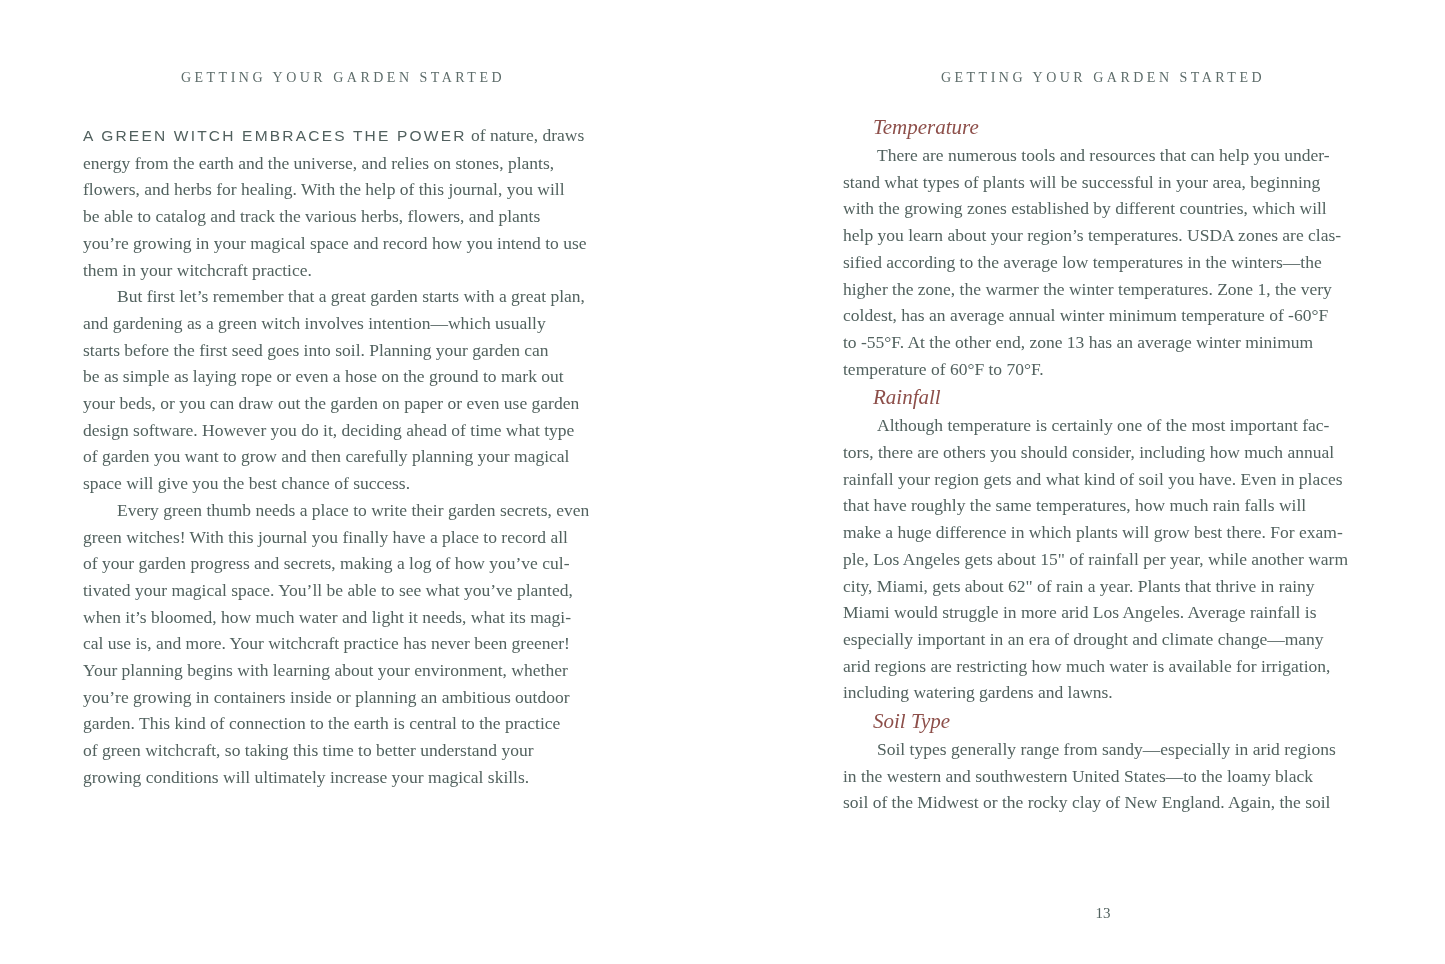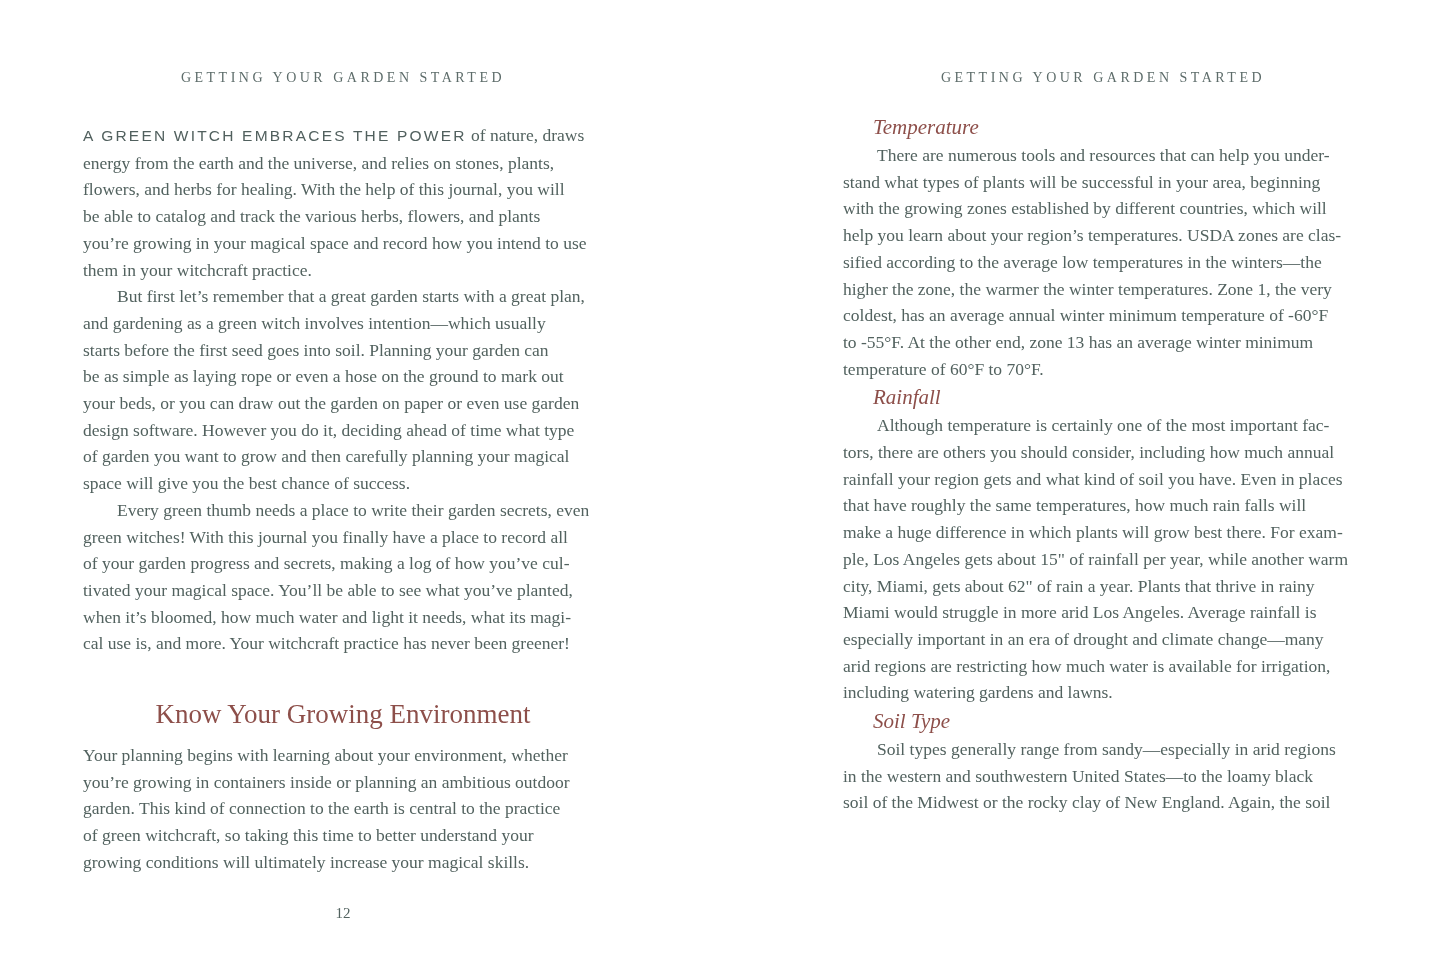--- a/index.html
+++ b/index.html
@@ -118,30 +118,28 @@
 of garden you want to grow and then carefully planning your magical
 space will give you the best chance of success.</p>
 
     <p class="book indent">Every green thumb needs a place to write their garden secrets, even
 green witches! With this journal you finally have a place to record all
 of your garden progress and secrets, making a log of how you’ve cul-
 tivated your magical space. You’ll be able to see what you’ve planted,
 when it’s bloomed, how much water and light it needs, what its magi-
 cal use is, and more. Your witchcraft practice has never been greener!</p>
 
-    <h2 class="section-heading">Know Your Growing Environment</h2>
 
     <p class="book">Your planning begins with learning about your environment, whether
 you’re growing in containers inside or planning an ambitious outdoor
 garden. This kind of connection to the earth is central to the practice
 of green witchcraft, so taking this time to better understand your
 growing conditions will ultimately increase your magical skills.</p>
   </div>
 
-  <div class="page-number">12</div>
 </div>
 
 <div class="page page-right">
   <div class="running-head">GETTING YOUR GARDEN STARTED</div>
 
   <div class="page-body body-right">
     <h3 class="sub-heading">Temperature</h3>
     <p class="book indent mt-6">There are numerous tools and resources that can help you under-
 stand what types of plants will be successful in your area, beginning
 with the growing zones established by different countries, which will
@@ -164,13 +162,14 @@
 especially important in an era of drought and climate change—many
 arid regions are restricting how much water is available for irrigation,
 including watering gardens and lawns.</p>
 
     <h3 class="sub-heading mt-24">Soil Type</h3>
     <p class="book indent mt-6">Soil types generally range from sandy—especially in arid regions
 in the western and southwestern United States—to the loamy black
 soil of the Midwest or the rocky clay of New England. Again, the soil</p>
   </div>
 
+  <div class="page-number">13</div>
 </div>
 
 </body></html>

